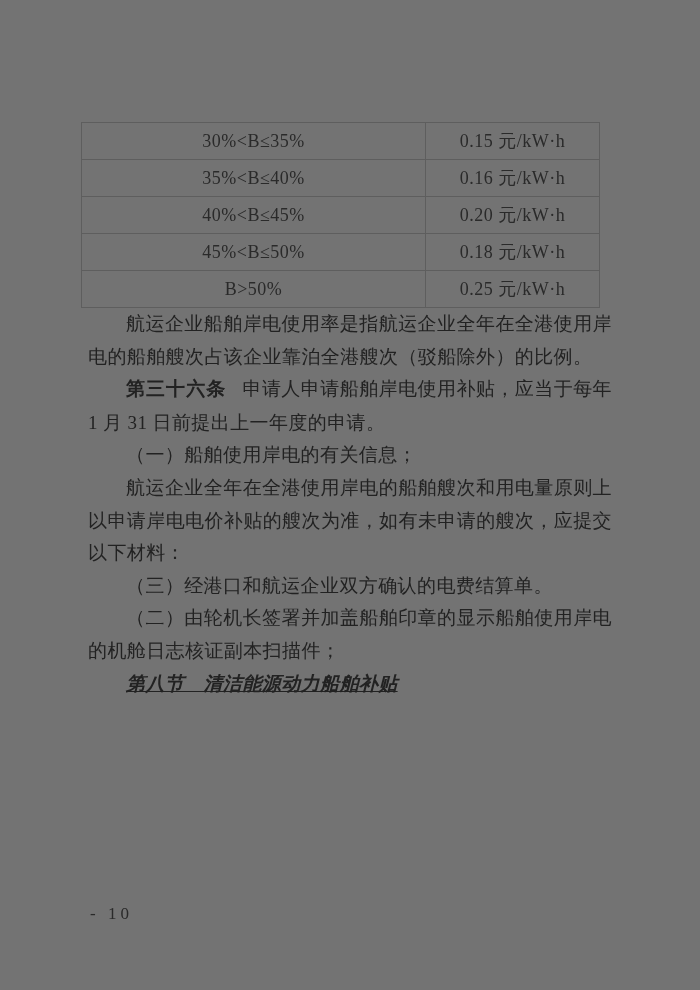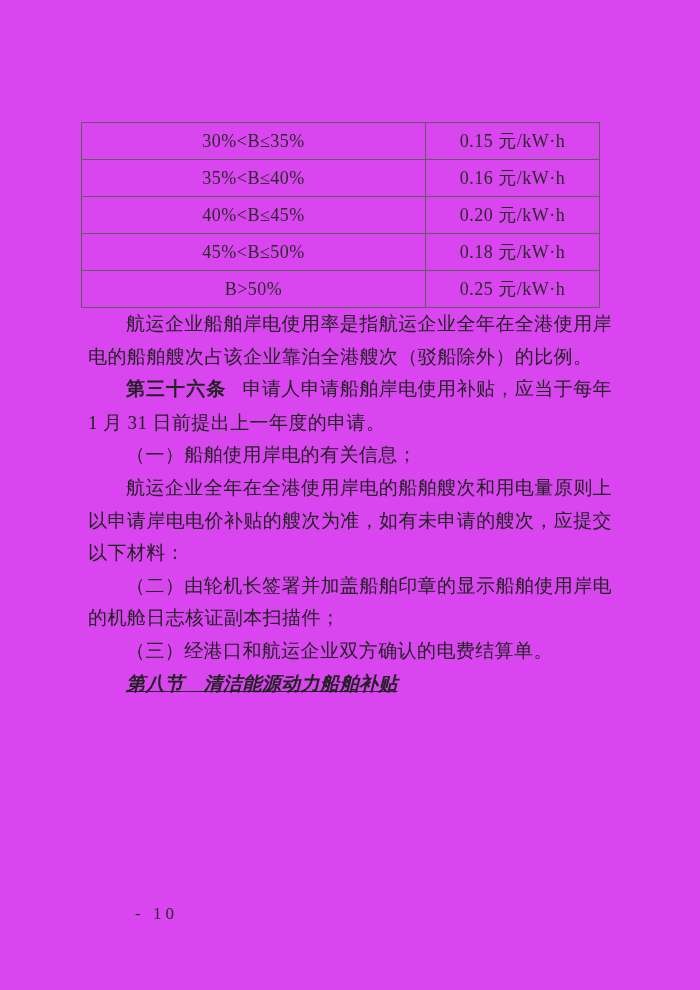--- a/index.html
+++ b/index.html
@@ -1,21 +1,21 @@
 <!DOCTYPE html>
 <html><head>
 <meta charset="utf-8">
 <style>
   html, body { margin: 0; padding: 0; background: #ffffff; }
   .page {
     position: relative;
     width: 700px;
     height: 990px;
     margin: 0 auto;
-    background: #d946ef;
+    background: #737373;
     box-sizing: border-box;
     padding: 122px 88px 0 88px;
     font-family: "Liberation Serif", "DejaVu Serif", serif;
     color: #1f1f1f;
     overflow: hidden;
   }
 
   
   table.rate-table {
     border-collapse: collapse;
@@ -67,21 +67,20 @@
   }
 
   
   .page-number {
     position: absolute;
     left: 90px;
     bottom: 66px;
     font-size: 17px;
     letter-spacing: 4px;
     color: #2a2a2a;
-    margin-left: 45px;
   }
 </style>
 </head>
 <body>
 
 <div class="page">
 
   <table class="rate-table">
     <colgroup>
       <col style="width:344px">
@@ -123,25 +122,25 @@
 
     <p class="para">
       <span>（一）船舶使用岸电的有关信息；</span>
     </p>
 
     <p class="para">
       <span>航运企业全年在全港使用岸电的船舶艘次和用电量原则上以申请岸电电价补贴的艘次为准，如有未申请的艘次，应提交以下材料：</span>
     </p>
 
     <p class="para">
-      <span>（二）由轮机长签署并加盖船舶印章的显示船舶使用岸电的机舱日志核证副本扫描件；</span>
+      <span>（三）经港口和航运企业双方确认的电费结算单。</span>
     </p>
 
     <p class="para">
-      <span>（三）经港口和航运企业双方确认的电费结算单。</span>
+      <span>（二）由轮机长签署并加盖船舶印章的显示船舶使用岸电的机舱日志核证副本扫描件；</span>
     </p>
 
     <p class="para section-heading">第八节　清洁能源动力船舶补贴</p>
 
 
   </div>
 
   <div class="page-number">- 10</div>
 
 </div>

